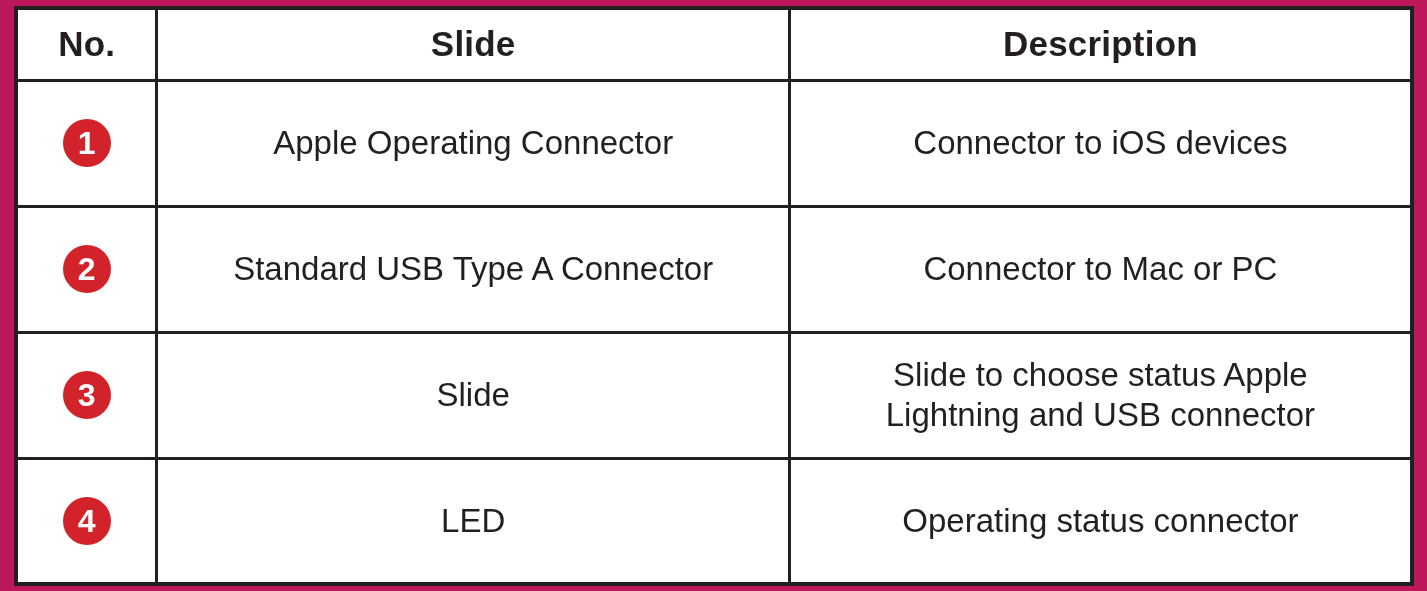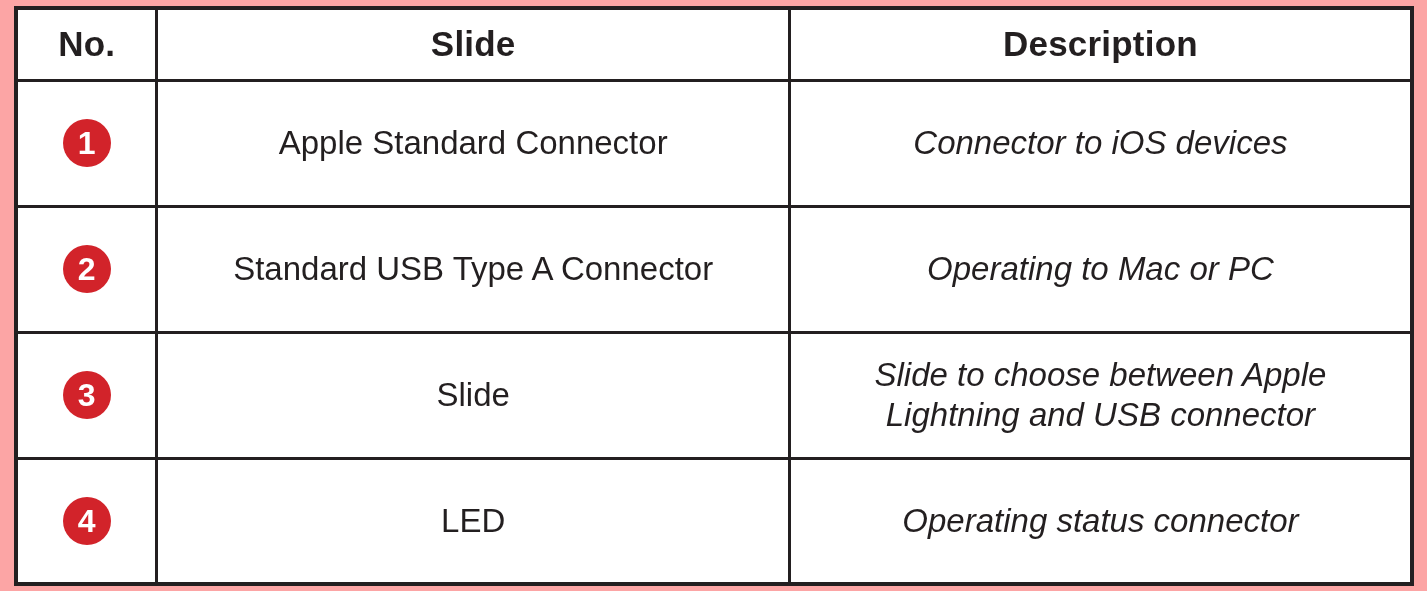--- a/index.html
+++ b/index.html
@@ -10,21 +10,21 @@
     background: #ffffff;
     font-family: "Liberation Sans", "DejaVu Sans", sans-serif;
     color: #231F20;
     overflow: hidden;
   }
 
   .page {
     position: relative;
     width: 1427px;
     height: 591px;
-    background: #fca5a5;
+    background: #be185d;
   }
 
   table.component-table {
     position: absolute;
     left: 14px;
     top: 6px;
     width: 1400px;
     height: 577px;
     border-collapse: collapse;
     table-layout: fixed;
@@ -58,21 +58,20 @@
 
   td {
     font-size: 33px;
     font-weight: normal;
     line-height: 1.22;
   }
 
   .desc-text {
     display: inline-block;
     max-width: 500px;
-    font-style: italic;
   }
 
   .num-badge {
     display: inline-flex;
     align-items: center;
     justify-content: center;
     width: 48px;
     height: 48px;
     border-radius: 50%;
     background: #D2232A;
@@ -98,41 +97,41 @@
         <th>No.</th>
         <th>Slide</th>
         <th>Description</th>
       </tr>
     </thead>
     <tbody>
       <tr>
         <td>
           <span class="num-badge">1</span>
         </td>
-        <td>Apple Standard Connector</td>
+        <td>Apple Operating Connector</td>
         <td>
           <span class="desc-text">Connector to iOS devices</span>
         </td>
       </tr>
       <tr>
         <td>
           <span class="num-badge">2</span>
         </td>
         <td>Standard USB Type A Connector</td>
         <td>
-          <span class="desc-text">Operating to Mac or PC</span>
+          <span class="desc-text">Connector to Mac or PC</span>
         </td>
       </tr>
       <tr>
         <td>
           <span class="num-badge">3</span>
         </td>
         <td>Slide</td>
         <td>
-          <span class="desc-text">Slide to choose between Apple Lightning and USB connector</span>
+          <span class="desc-text">Slide to choose status Apple Lightning and USB connector</span>
         </td>
       </tr>
       <tr>
         <td>
           <span class="num-badge">4</span>
         </td>
         <td>LED</td>
         <td>
           <span class="desc-text">Operating status connector</span>
         </td>

